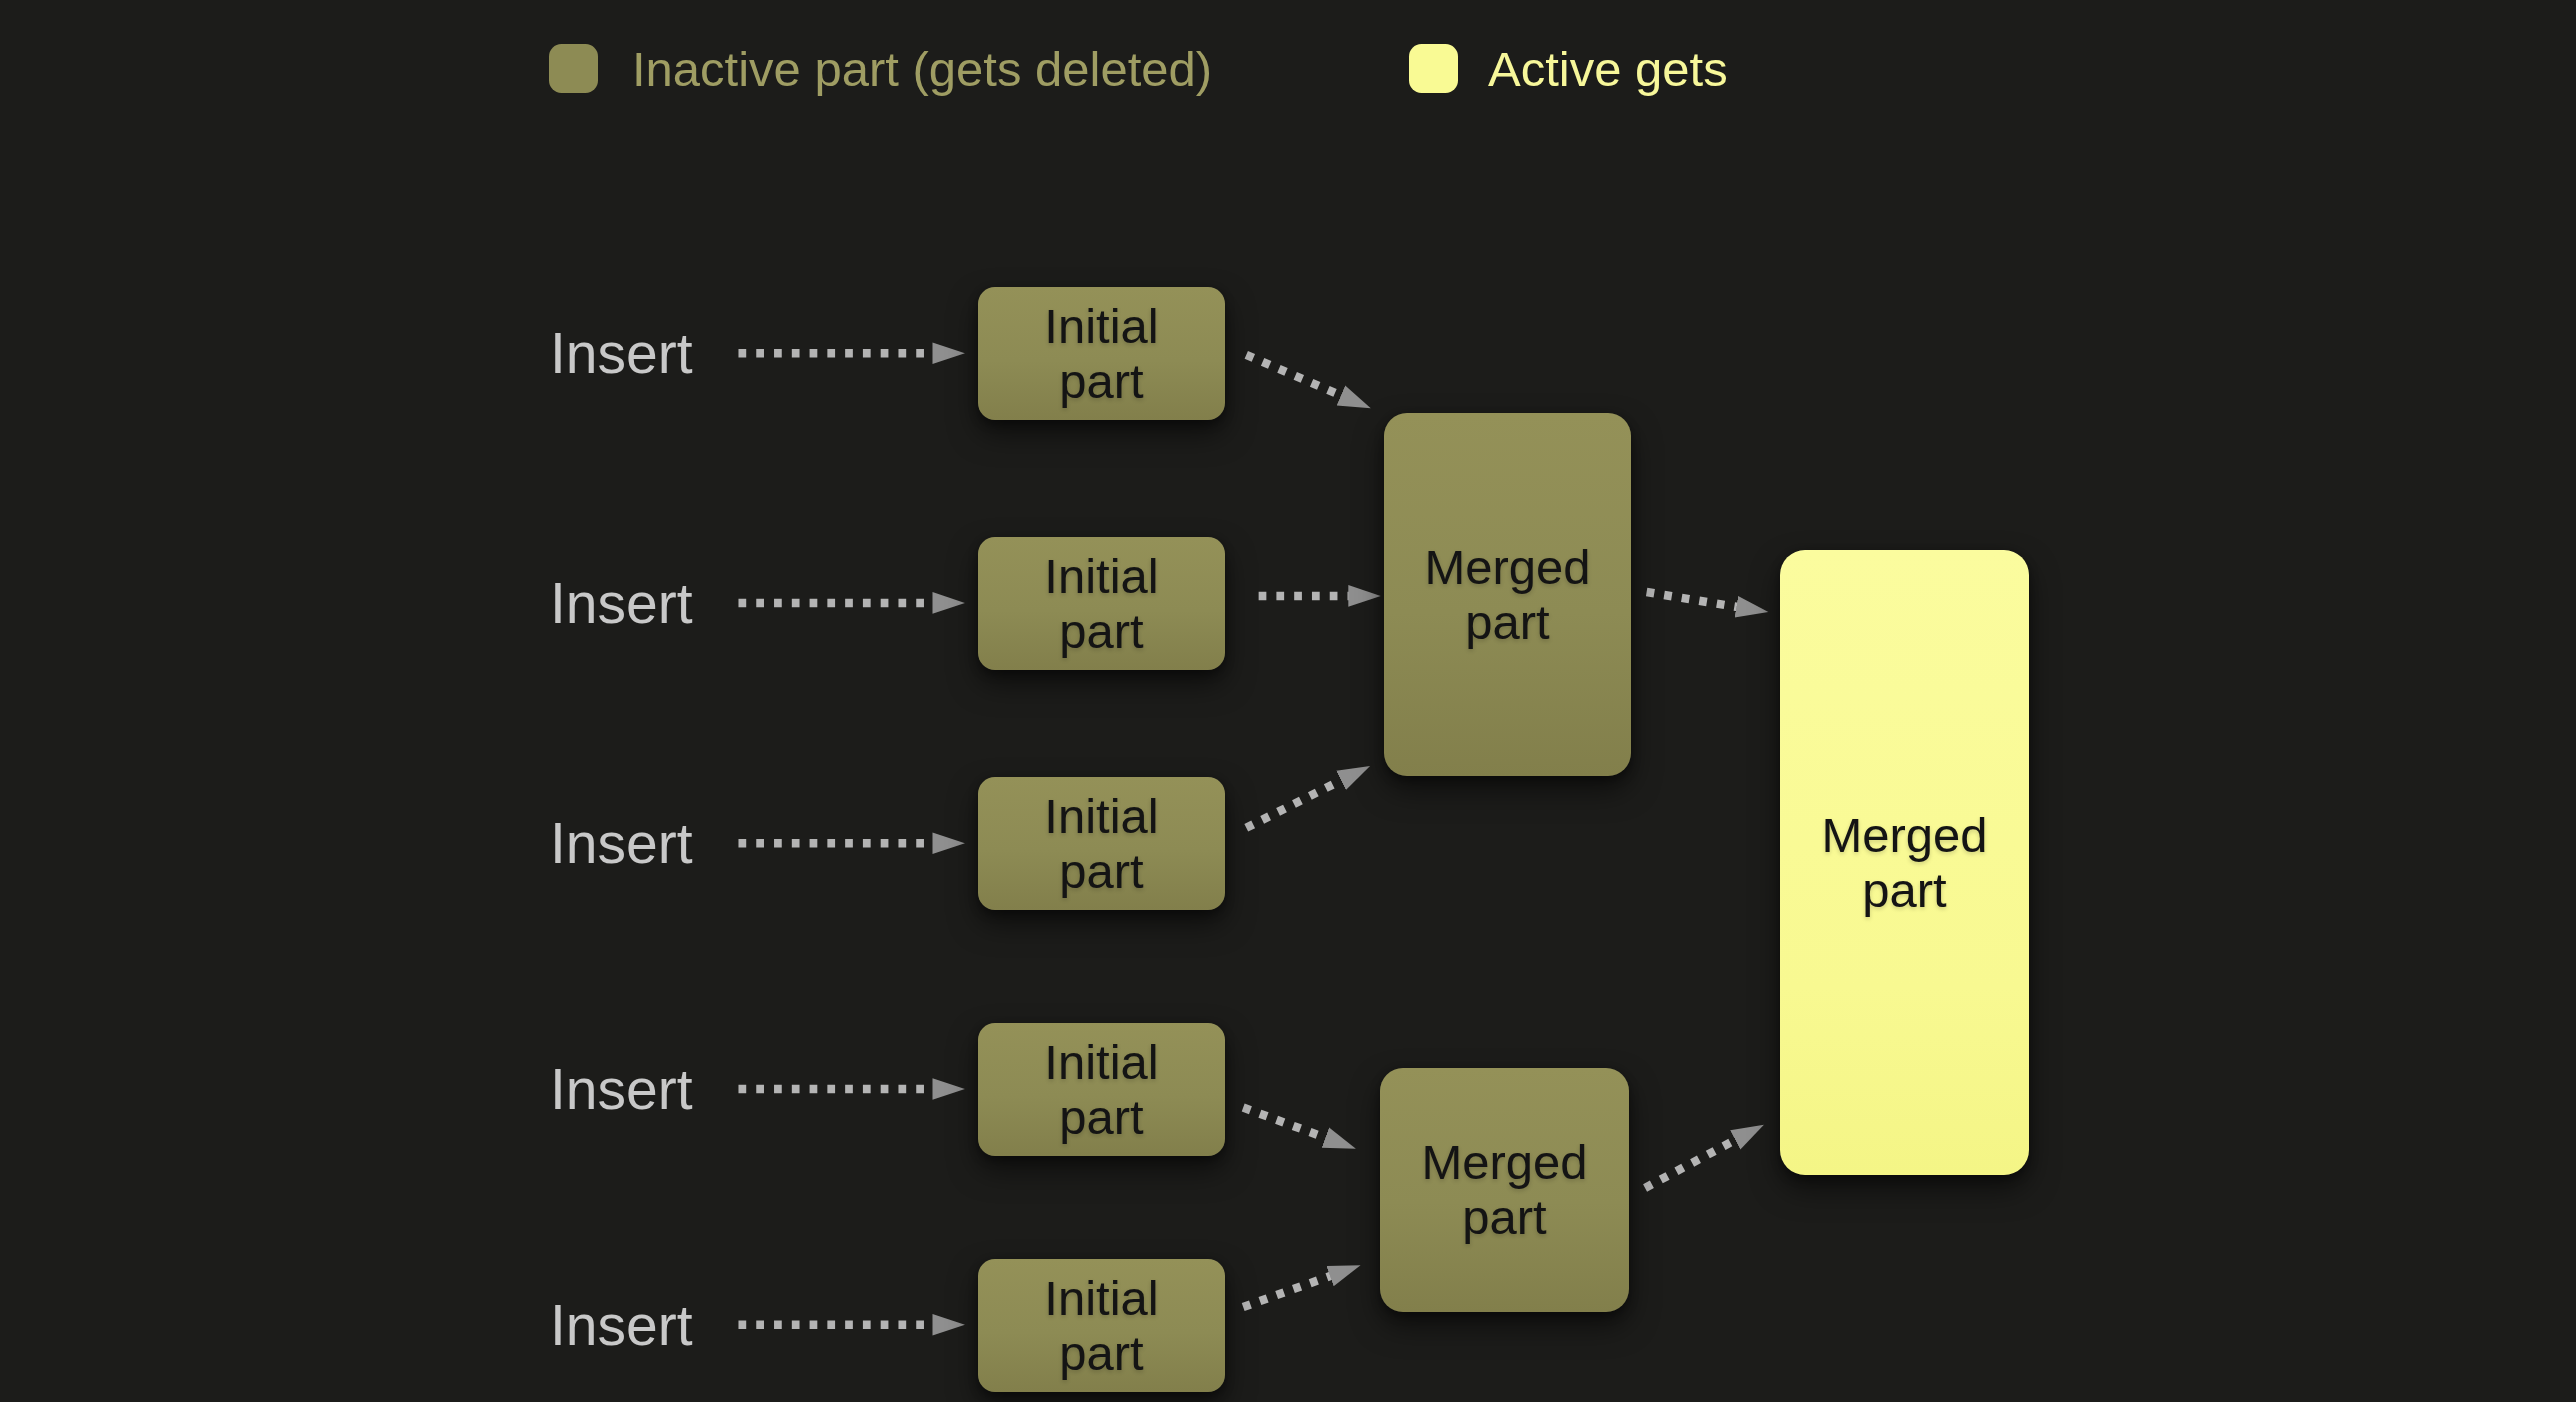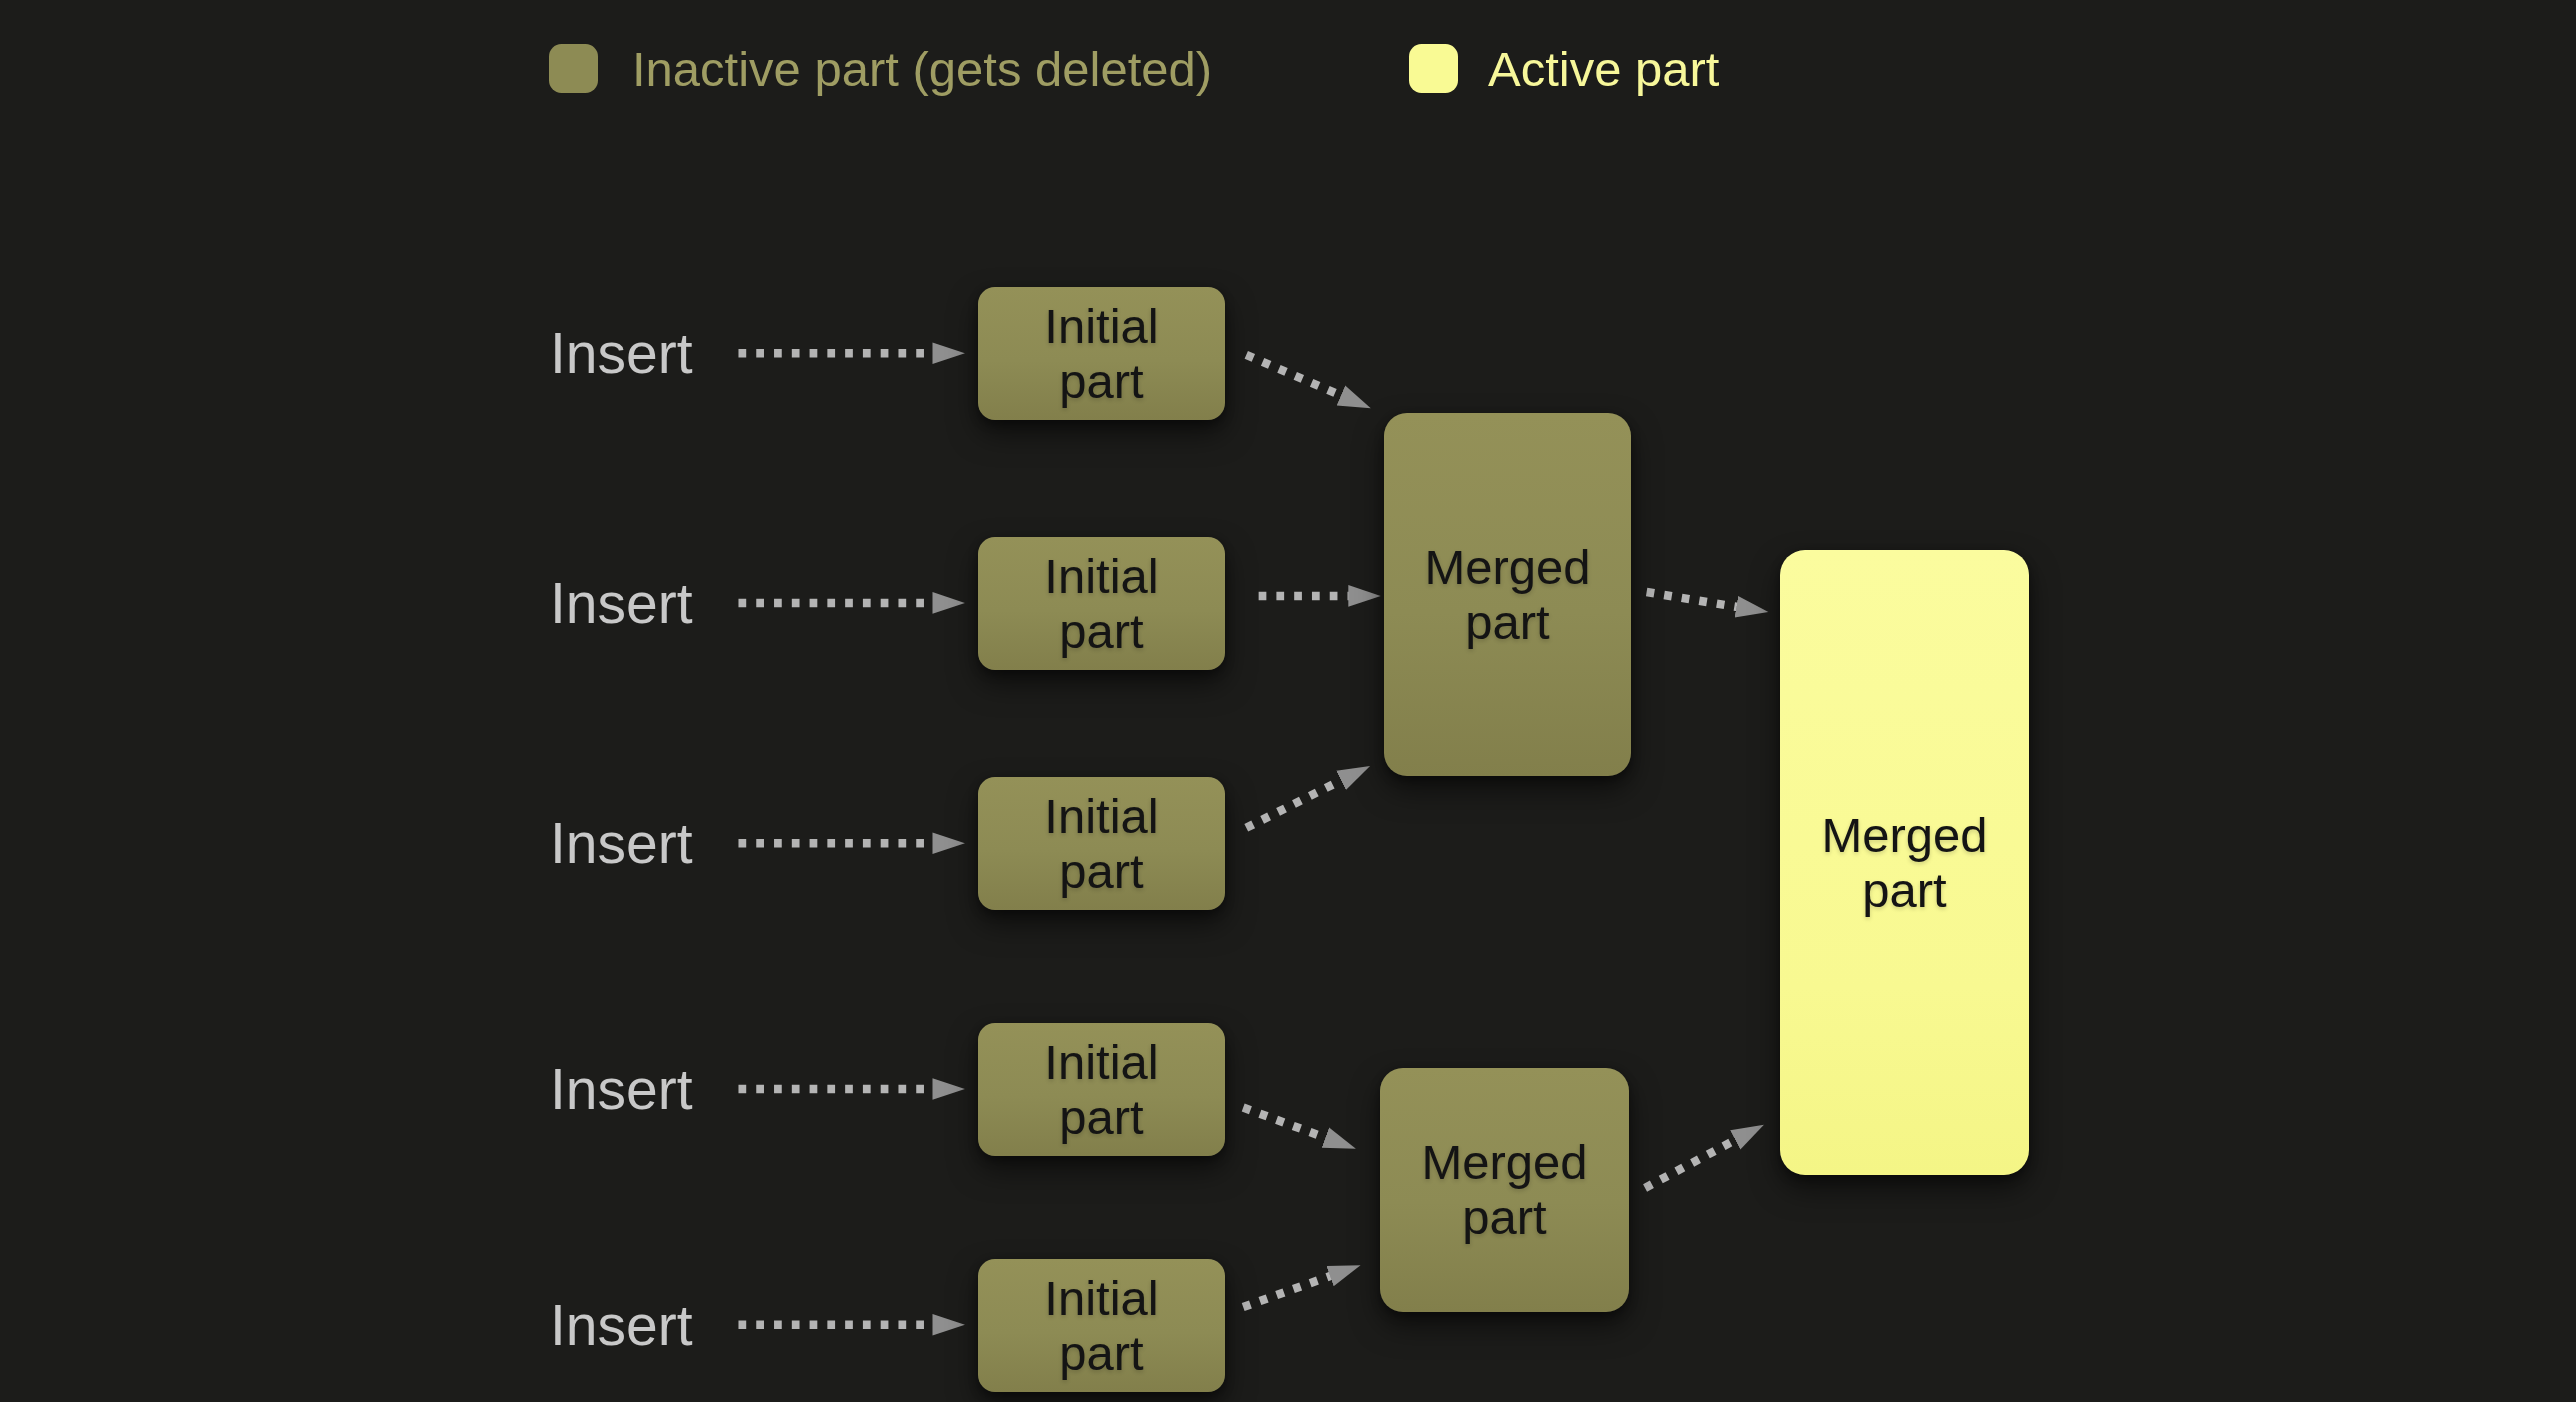--- a/index.html
+++ b/index.html
@@ -118,21 +118,21 @@
     <line class="arrow-line" x1="1608" y1="1682" x2="1726" y2="1640" marker-end="url(#ah)"></line>
 
     <line class="arrow-line" x1="2130" y1="757" x2="2252" y2="777" marker-end="url(#ah)"></line>
     <line class="arrow-line" x1="2128" y1="1528" x2="2250" y2="1463" marker-end="url(#ah)"></line>
   </svg>
 
   <div>
     <span class="swatch olive" style="left:549px;  top:37px;"></span>
     <span class="legend-label inactive" style="left:632px;">Inactive part (gets deleted)</span>
     <span class="swatch yellow" style="left:1409px; top:37px;"></span>
-    <span class="legend-label active" style="left:1488px;">Active part</span>
+    <span class="legend-label active" style="left:1488px;">Active gets</span>
   </div>
 
   <div class="insert-label" style="top:312px;">Insert</div>
   <div class="insert-label" style="top:562px;">Insert</div>
   <div class="insert-label" style="top:802px;">Insert</div>
   <div class="insert-label" style="top:1048px;">Insert</div>
   <div class="insert-label" style="top:1284px;">Insert</div>
 
   <div class="node olive initial r1">Initial part</div>
   <div class="node olive initial r2">Initial part</div>

